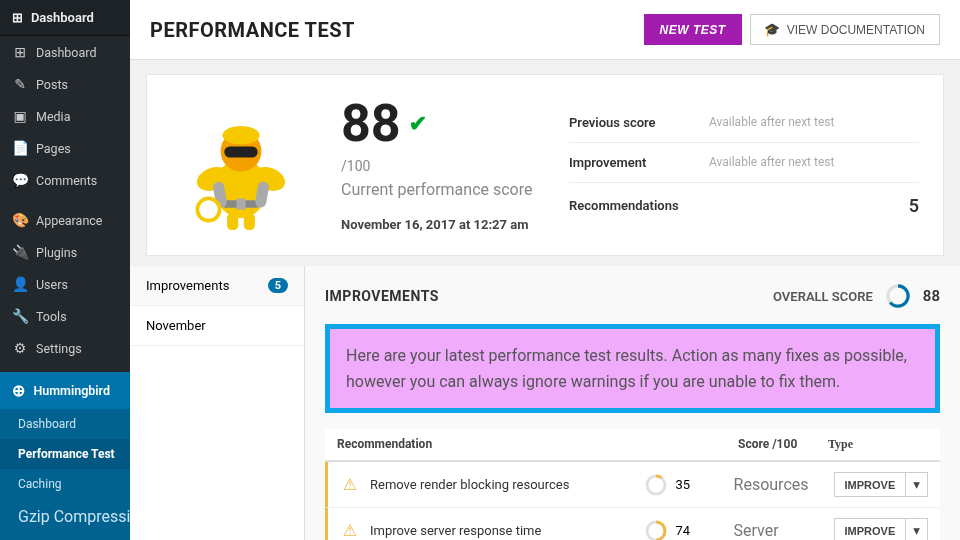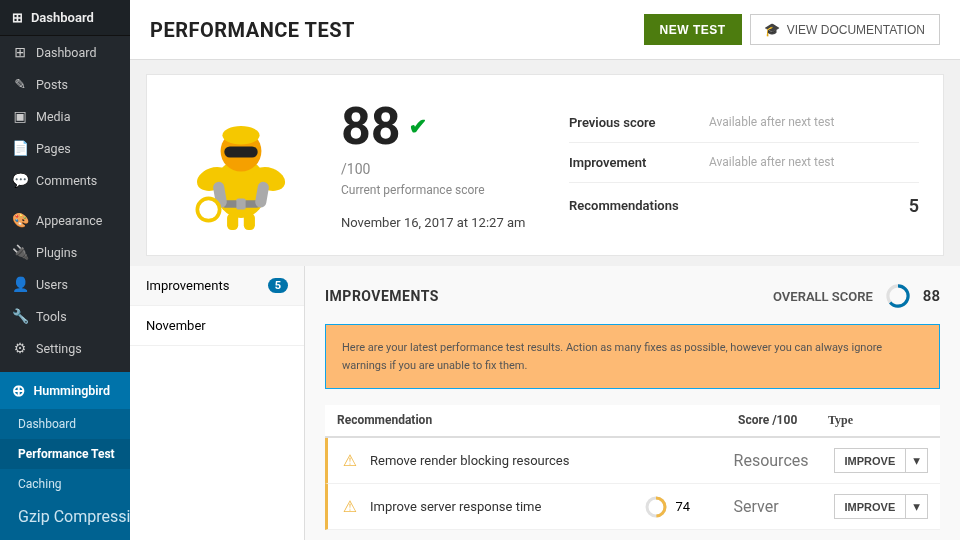--- a/index.html
+++ b/index.html
@@ -15,33 +15,33 @@
     .hummingbird-sub { background: #006291; }
     .hummingbird-sub .sidebar-item { color: #cce4f0; padding-left: 14px; font-size: 12px; }
 
     
     #main { flex: 1; display: flex; flex-direction: column; overflow: hidden; }
 
     
     #topbar { background: #fff; padding: 14px 20px; display: flex; align-items: center; justify-content: space-between; border-bottom: 1px solid #ddd; }
     #topbar h1 { font-size: 20px; font-weight: 700; color: #222; letter-spacing: 0.5px; }
     .topbar-buttons { display: flex; gap: 8px; }
-    .btn-primary { background: #4d7c0f; color: #fff; border: none; padding: 7px 16px; font-size: 12px; font-weight: 700; cursor: pointer; letter-spacing: 0.5px; }
+    .btn-primary { background: #a21caf; color: #fff; border: none; padding: 7px 16px; font-size: 12px; font-weight: 700; cursor: pointer; letter-spacing: 0.5px; font-style: italic; }
     .btn-secondary { background: #fff; color: #555; border: 1px solid #ccc; padding: 7px 14px; font-size: 12px; cursor: pointer; display: flex; align-items: center; gap: 6px; }
 
     
     #score-card { background: #fff; margin: 14px 16px 10px; padding: 20px 24px; display: flex; align-items: center; gap: 30px; border: 1px solid #e5e5e5; }
     .hero-image { width: 140px; height: 140px; display: flex; align-items: center; justify-content: center; flex-shrink: 0; }
     .hero-svg { width: 130px; height: 130px; }
     .score-info { display: flex; flex-direction: column; gap: 4px; flex-shrink: 0; }
     .score-number { font-size: 52px; font-weight: 700; color: #222; line-height: 1; display: flex; align-items: center; gap: 8px; }
     .score-check { color: #00a32a; font-size: 22px; }
     .score-out-of { font-size: 14px; color: #888; margin-top: 4px; }
-    .score-label { font-size: 12px; color: #888; margin-top: 2px; }
-    .score-date { font-size: 13px; color: #444; margin-top: 10px; font-weight: 400; }
+    .score-label { font-size: 16px; color: #888; margin-top: 2px; }
+    .score-date { font-size: 13px; color: #444; margin-top: 10px; font-weight: 700; }
     .score-date-label { font-size: 12px; color: #888; }
     .score-stats { margin-left: auto; display: flex; flex-direction: column; gap: 0; min-width: 350px; }
     .score-stat-row { display: flex; align-items: center; padding: 12px 0; border-bottom: 1px solid #eee; }
     .score-stat-row:last-child { border-bottom: none; }
     .score-stat-label { font-size: 13px; font-weight: 600; color: #333; width: 140px; }
     .score-stat-value { font-size: 12px; color: #aaa; }
     .score-stat-value.count { font-size: 18px; color: #333; font-weight: 600; margin-left: auto; }
 
     
     #content-area { display: flex; flex: 1; overflow: hidden; }
@@ -50,21 +50,21 @@
     #left-nav { width: 175px; background: #fff; border-right: 1px solid #ddd; flex-shrink: 0; }
     .left-nav-item { padding: 12px 16px; font-size: 13px; cursor: pointer; display: flex; align-items: center; justify-content: space-between; border-bottom: 1px solid #f0f0f0; }
     .left-nav-item.active { background: #f8f8f8; }
     .nav-badge { background: #0073aa; color: #fff; border-radius: 10px; font-size: 11px; padding: 1px 7px; font-weight: 700; }
 
     
     #right-panel { flex: 1; padding: 16px 20px; overflow-y: auto; background: #f9f9f9; }
     .panel-header { display: flex; align-items: center; justify-content: space-between; margin-bottom: 14px; }
     .panel-title { font-size: 14px; font-weight: 700; color: #333; letter-spacing: 0.5px; }
     .overall-score { display: flex; align-items: center; gap: 11px; font-size: 13px; color: #555; font-weight: 600; }
-    .desc-text { font-size: 11px; color: #555; line-height: 1.6; margin-bottom: 16px; background: #fdba74; padding: 14px 16px; border: 1px solid #0ea5e9; }
+    .desc-text { font-size: 16px; color: #555; line-height: 1.6; margin-bottom: 16px; background: #f0abfc; padding: 14px 16px; border: 5px solid #0ea5e9; }
     .table-header { display: flex; padding: 8px 12px; border-bottom: 2px solid #ddd; font-size: 12px; font-weight: 700; color: #444; background: #fff; margin-bottom: 0; }
     .th-rec { flex: 1; }
     .th-score { width: 90px; text-align: left; }
     .th-type { width: 100px; font-family: Liberation Serif, serif; }
     .table-row-item { display: flex; align-items: center; padding: 10px 12px; background: #fff; border-bottom: 1px solid #f0f0f0; border-left: 3px solid transparent; }
     .table-row-item.warning { border-left-color: #f0b849; }
     .row-icon { width: 20px; text-align: center; margin-right: 10px; }
     .row-label { flex: 1; font-size: 13px; color: #333; }
     .row-score { width: 90px; display: flex; align-items: center; gap: 8px; font-size: 13px; }
     .row-type { width: 100px; font-size: 16px; color: #777; }
@@ -251,20 +251,27 @@
       <div>
         <div class="table-header">
           <span class="th-rec">Recommendation</span>
           <span class="th-score">Score /100</span>
           <span class="th-type">Type</span>
         </div>
 
         <div class="table-row-item warning">
           <span class="row-icon" style="color:#f0b849; font-size:16px;">⚠</span>
           <span class="row-label">Remove render blocking resources</span>
+          <div class="row-score">
+            <svg width="24" height="24" viewBox="0 0 24 24">
+              <circle cx="12" cy="12" r="9" fill="none" stroke="#e0e0e0" stroke-width="3"></circle>
+              <circle cx="12" cy="12" r="9" fill="none" stroke="#f0b849" stroke-width="3" stroke-dasharray="19.8 56.5" stroke-dashoffset="14.1" transform="rotate(-90 12 12)"></circle>
+            </svg>
+            <span>35</span>
+          </div>
           <span class="row-type">Resources</span>
           <div class="row-action">
             <button class="btn-improve">IMPROVE</button>
             <button class="btn-dropdown">▾</button>
           </div>
         </div>
 
         <div class="table-row-item warning">
           <span class="row-icon" style="color:#f0b849; font-size:16px;">⚠</span>
           <span class="row-label">Improve server response time</span>

